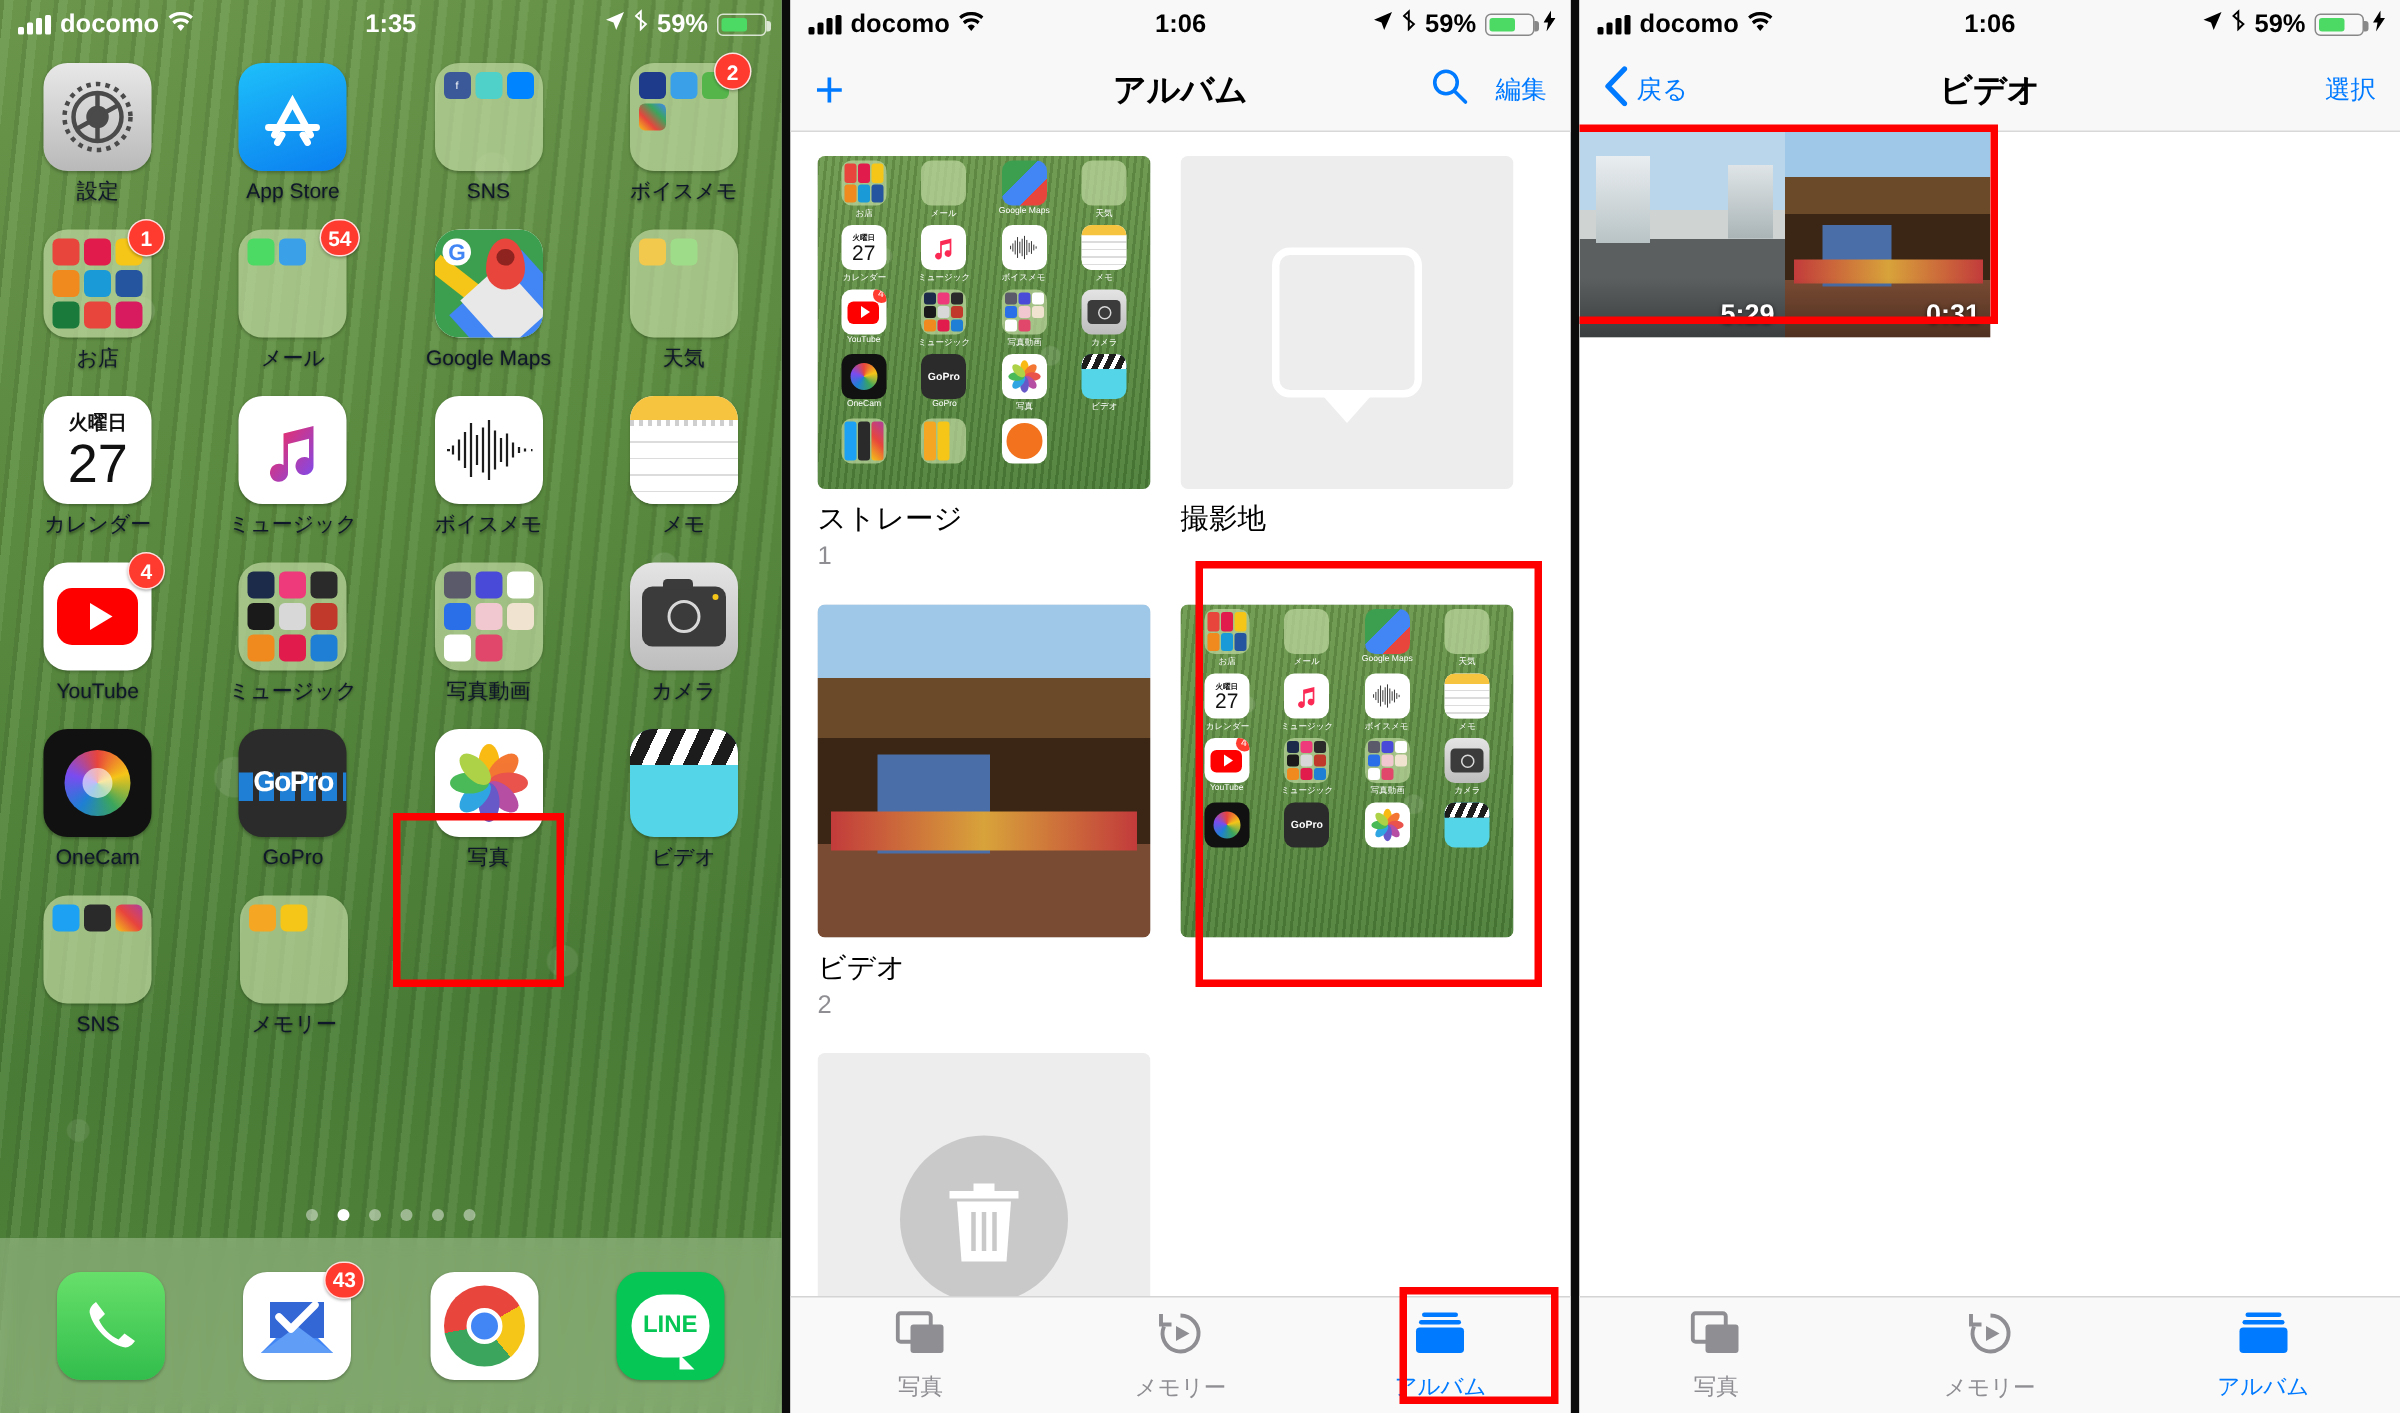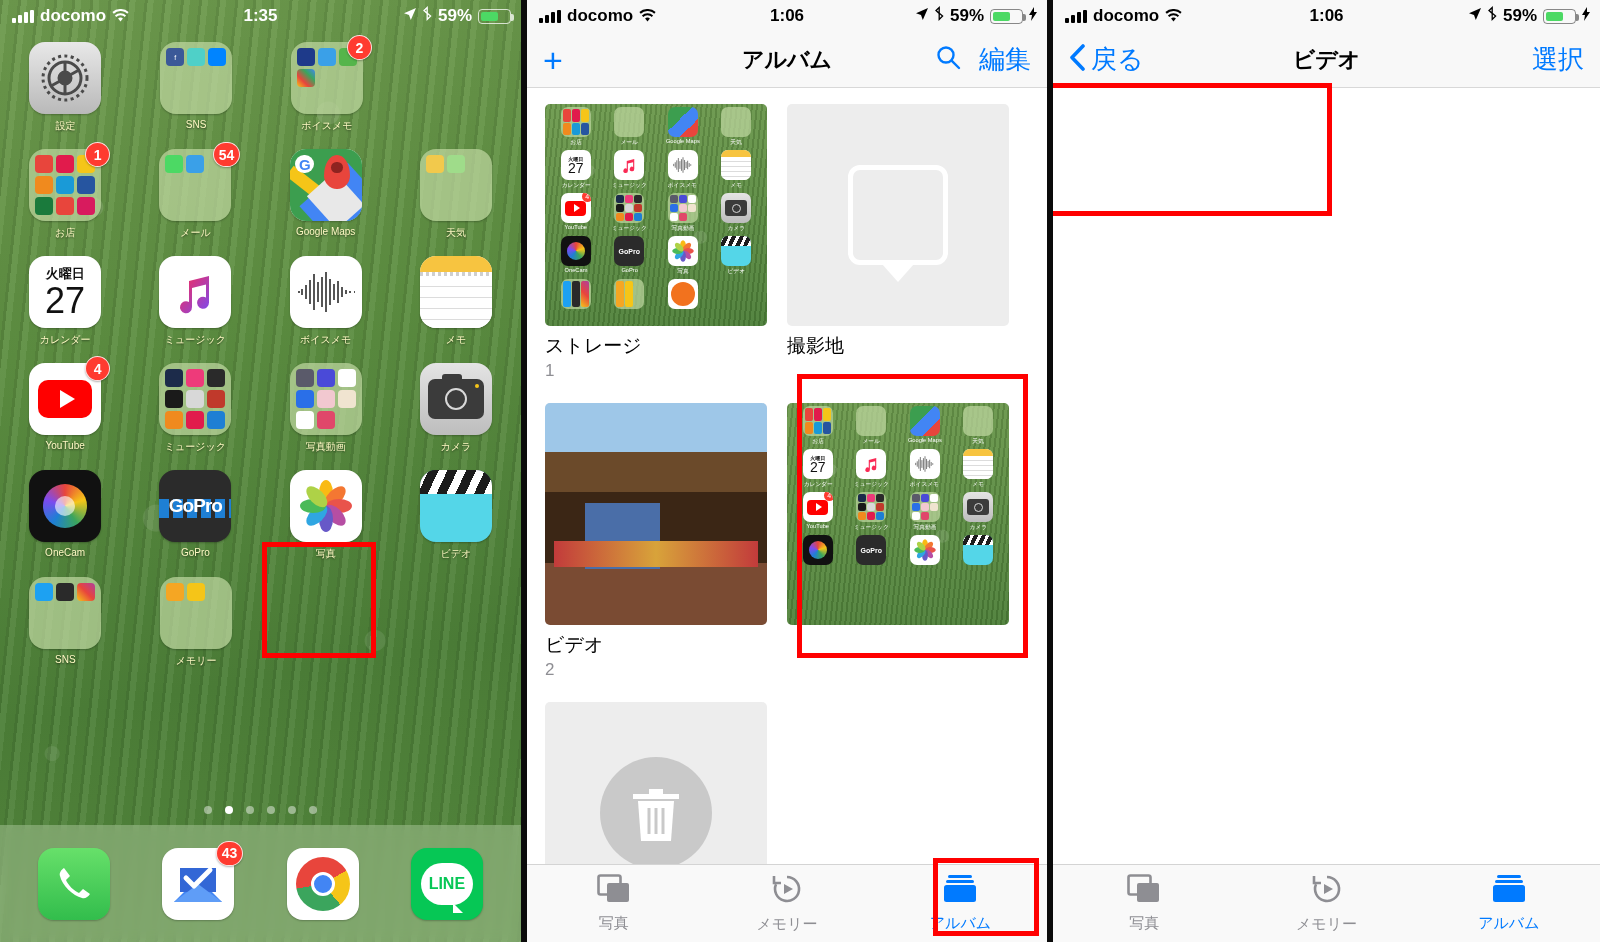--- a/index.html
+++ b/index.html
@@ -68,21 +68,21 @@
     position:relative; padding:10px 0 0 0;
   }
   .row { display:flex; }
   .cell { width:130.75px; display:flex; flex-direction:column; align-items:center; position:relative; }
   .appicon {
     width:72px; height:72px; border-radius:16px; position:relative;
     box-shadow:0 1px 2px rgba(0,0,0,.25);
     overflow:hidden; display:block;
   }
   .applabel {
-    color:#fef9c3; font-size:10px; margin-top:5px; text-shadow:0 1px 2px rgba(0,0,0,.55);
+    color:#0f172a; font-size:14px; margin-top:5px; text-shadow:0 1px 2px rgba(0,0,0,.55);
     white-space:nowrap;
   }
   .badge {
     position:absolute; top:-7px; right:-9px; min-width:25px; height:25px;
     border-radius:13px; background:#ff3b30; color:#fff; font-size:14px;
     font-weight:bold; display:flex; align-items:center; justify-content:center;
     padding:0 5px; border:1.5px solid rgba(255,255,255,.85);
     box-shadow:0 1px 2px rgba(0,0,0,.3); z-index:4;
   }
   .iconwrap{ position:relative; }
@@ -106,21 +106,21 @@
   
   #albums { width:522px; background:#fff; }
   .navbar {
     height:56px; background:#f8f8f8; display:flex; align-items:center;
     padding:0 16px; border-bottom:1px solid #d8d8d8; position:relative;
   }
   .nav-title { position:absolute; left:0; right:0; text-align:center; font-size:22px; font-weight:bold; color:#000; }
   .nav-left { display:flex; align-items:center; gap:6px; z-index:2; }
   .nav-right { margin-left:auto; display:flex; align-items:center; gap:18px; z-index:2; }
   .plus { font-size:34px; color:#007aff; line-height:24px; font-weight:300; }
-  .nav-btn { font-size:26px; color:#007aff; }
+  .nav-btn { font-size:17px; color:#007aff; }
 
   .albumgrid { padding:16px 18px 0 18px; display:flex; flex-wrap:wrap; gap:22px 20px; }
   .album { width:222px; position:relative; }
   .thumb { width:222px; height:222px; border-radius:5px; overflow:hidden; background:#ececec; position:relative; }
   .album-title { font-size:19px; color:#000; margin-top:7px; }
   .album-count { font-size:17px; color:#8e8e93; margin-top:2px; }
 
   .people-grid { display:grid; grid-template-columns:1fr 1fr; grid-template-rows:1fr 1fr; gap:6px; width:100%; height:100%; background:#fff; }
   .people-grid span { background:#ededed; border-radius:8px; display:block; }
 
@@ -258,20 +258,35 @@
                   <g fill="none" stroke="#4a4a4a" stroke-width="3">
                     <circle cx="29" cy="29" r="22" stroke-dasharray="3 3.4"></circle>
                     <circle cx="29" cy="29" r="16"></circle>
                     <circle cx="29" cy="29" r="6" fill="#4a4a4a"></circle>
                     <path d="M29 13v10M29 35v10M15 37l9-5M34 26l9-5"></path>
                   </g>
                 </svg>
             </div>
           </div>
           <div class="applabel">設定</div>
+        </div>
+        <div class="cell">
+          <div class="iconwrap">
+            <div class="appicon" style="background:linear-gradient(160deg,#1ec0fa,#0a7ef0);display:flex;align-items:center;justify-content:center">
+              <svg width="48" height="48" viewBox="0 0 48 48">
+                  <g stroke="#fff" stroke-width="4.6" stroke-linecap="round" fill="none">
+                    <path d="M12 36 24 14 36 36"></path>
+                    <path d="M8 31h32"></path>
+                    <path d="M17 36 14 41"></path>
+                    <path d="M31 36 34 41"></path>
+                  </g>
+                </svg>
+            </div>
+          </div>
+          <div class="applabel">App Store</div>
         </div>
         <div class="cell">
           <div class="iconwrap">
             <div class="appicon folder">
               <span style="background:#3b5998">f</span>
                 <span style="background:#4fd0c8"></span>
                 <span style="background:#0084ff"></span>
               <span style="background:transparent"></span>
                 <span style="background:transparent"></span>
                 <span style="background:transparent"></span>
@@ -1125,20 +1140,32 @@
             </svg>
         </span>
         <span class="nav-btn">戻る</span>
       </div>
       <div class="nav-title">ビデオ</div>
       <div class="nav-right">
         <span class="nav-btn">選択</span>
       </div>
     </div>
 
+    <div class="videorow">
+      <div class="vthumb">
+        <div class="ph-street" style="width:100%;height:100%"></div>
+        <div class="vscrim"></div>
+        <div class="vdur">5:29</div>
+      </div>
+      <div class="vthumb">
+        <div class="ph-float" style="width:100%;height:100%"></div>
+        <div class="vscrim"></div>
+        <div class="vdur">0:31</div>
+      </div>
+    </div>
 
     <div class="tabbar">
       <div class="tab">
         <span>
           <svg width="34" height="30" viewBox="0 0 34 30">
               <rect x="1.5" y="1.5" width="22" height="19" rx="2" fill="none" stroke="#8e8e93" stroke-width="2.6"></rect>
               <rect x="10" y="9" width="22" height="19" rx="2" fill="#8e8e93"></rect>
             </svg>
         </span>
         <span class="tablabel">写真</span>

